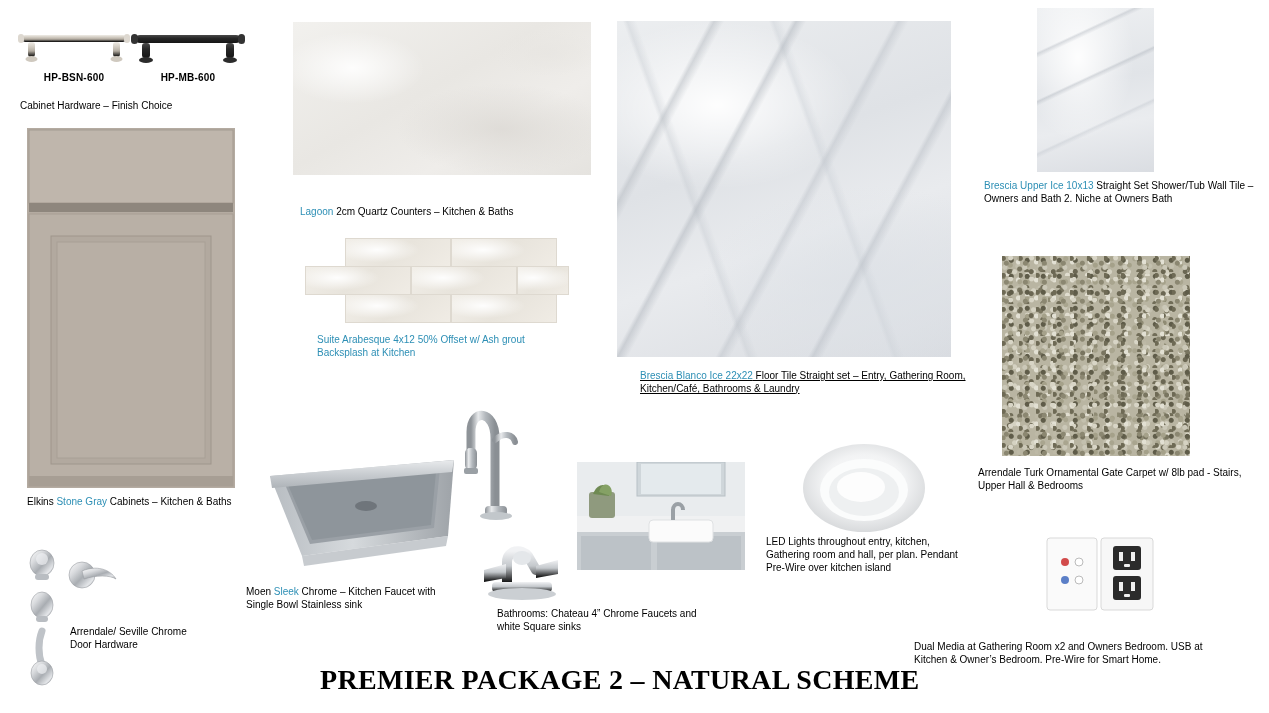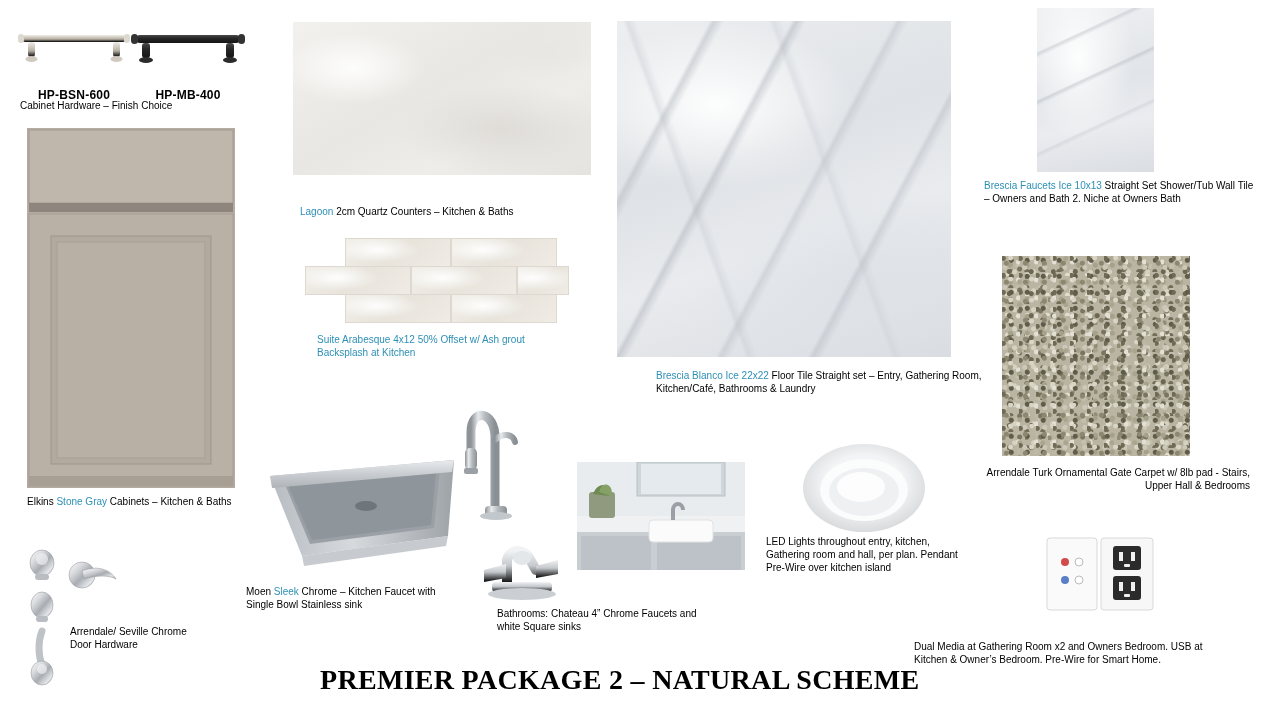--- a/index.html
+++ b/index.html
@@ -17,27 +17,26 @@
   }
   .abs { position: absolute; }
   .cap {
     font-size: 10px;
     line-height: 1.28;
     color: #000;
   }
   .accent { color: #2d8fb5; }
   .bar-label {
     position: absolute;
-    font-size: 12px;
+    font-size: 10px;
     font-weight: bold;
     letter-spacing: .2px;
     text-align: center;
     width: 100%;
     color: #000;
-    margin-top: 16px;
   }
 
   
   .quartz {
     background:
       radial-gradient(ellipse 120px 60px at 20% 30%, rgba(255,255,255,.9), rgba(0,0,0,0) 60%),
       radial-gradient(ellipse 160px 70px at 70% 70%, rgba(216,213,208,.7), rgba(0,0,0,0) 65%),
       radial-gradient(ellipse 90px 40px at 85% 20%, rgba(232,230,226,.9), rgba(0,0,0,0) 60%),
       linear-gradient(150deg, #f2f1ee 0%, #e9e7e3 45%, #efedea 70%, #e5e3df 100%);
   }
@@ -134,21 +133,21 @@
       </linearGradient>
     </defs>
     <rect x="8" y="17" width="104" height="8" rx="4" fill="url(#blk)"></rect>
     <rect x="14" y="25" width="8" height="15" rx="3" fill="url(#blk)"></rect>
     <rect x="98" y="25" width="8" height="15" rx="3" fill="url(#blk)"></rect>
     <ellipse cx="18" cy="42" rx="7" ry="3" fill="#2b2b2b"></ellipse>
     <ellipse cx="102" cy="42" rx="7" ry="3" fill="#2b2b2b"></ellipse>
     <rect x="3" y="16" width="7" height="10" rx="3.5" fill="#333"></rect>
     <rect x="110" y="16" width="7" height="10" rx="3.5" fill="#333"></rect>
   </svg>
-  <div class="bar-label" style="top:54px;">HP-MB-400</div>
+  <div class="bar-label" style="top:54px;">HP-MB-600</div>
 </div>
 
 <div class="abs cap" style="left:20px; top:100px; width:260px;">Cabinet Hardware – Finish Choice</div>
 
 <div class="abs" style="left:27px; top:128px; width:208px; height:360px;">
   <svg width="208" height="360" viewBox="0 0 208 360">
     <rect x="0" y="0" width="208" height="360" fill="#b4aba1"></rect>
     <rect x="2" y="2" width="204" height="73" fill="#bfb6ac" stroke="#a49b91" stroke-width="1"></rect>
     <rect x="2" y="75" width="204" height="9" fill="#8e867d"></rect>
     <rect x="2" y="86" width="204" height="272" fill="#b9b0a6" stroke="#a79e94" stroke-width="1"></rect>
@@ -285,21 +284,21 @@
     <path d="M96 48 L96 58" stroke="#9aa0a5" stroke-width="4"></path>
     <path d="M96 48 C96 40, 106 40, 106 48" stroke="#9aa0a5" stroke-width="4" fill="none"></path>
     <rect x="12" y="30" width="26" height="26" rx="3" fill="#8f9a7e"></rect>
     <path d="M16 32 C22 18, 34 22, 32 34 Z" fill="#6f8a53"></path>
     <path d="M22 30 C26 16, 38 24, 34 34 Z" fill="#85a165"></path>
   </svg>
 </div>
 <div class="abs cap" style="left:497px; top:608px; width:225px;">Bathrooms: Chateau 4” Chrome Faucets and white Square sinks</div>
 
 <div class="abs marble" style="left:617px; top:21px; width:334px; height:336px;"></div>
-<div class="abs cap" style="left:656px; top:370px; width:330px;">
+<div class="abs cap" style="left:640px; top:370px; width:330px;text-decoration:underline;">
   <span class="accent">Brescia Blanco Ice 22x22</span><span> Floor Tile Straight set  – Entry, Gathering Room, Kitchen/Café, Bathrooms &amp; Laundry</span>
 </div>
 
 <div class="abs" style="left:803px; top:443px; width:122px; height:90px;">
   <svg width="122" height="90" viewBox="0 0 122 90">
     <defs>
       <radialGradient id="ledg" cx="50%" cy="45%" r="55%">
         <stop offset="0%" stop-color="#ffffff"></stop>
         <stop offset="60%" stop-color="#f2f3f4"></stop>
         <stop offset="100%" stop-color="#d8dadc"></stop>
@@ -308,25 +307,25 @@
     <ellipse cx="61" cy="45" rx="61" ry="44" fill="url(#ledg)"></ellipse>
     <ellipse cx="61" cy="47" rx="44" ry="31" fill="#fbfcfc"></ellipse>
     <ellipse cx="61" cy="49" rx="35" ry="24" fill="#eef0f1"></ellipse>
     <ellipse cx="58" cy="44" rx="24" ry="15" fill="#fdfdfd"></ellipse>
   </svg>
 </div>
 <div class="abs cap" style="left:766px; top:536px; width:196px;">LED Lights throughout entry, kitchen, Gathering room and hall, per plan. Pendant Pre-Wire over kitchen island</div>
 
 <div class="abs marble-v" style="left:1037px; top:8px; width:117px; height:164px;"></div>
 <div class="abs cap" style="left:984px; top:180px; width:275px;">
-  <span class="accent">Brescia Faucets Ice 10x13</span><span> Straight Set Shower/Tub Wall Tile – Owners and Bath 2. Niche at Owners Bath</span>
+  <span class="accent">Brescia Upper Ice 10x13</span><span> Straight Set Shower/Tub Wall Tile – Owners and Bath 2. Niche at Owners Bath</span>
 </div>
 
 <div class="abs carpet" style="left:1002px; top:256px; width:188px; height:200px;"></div>
-<div class="abs cap" style="left:978px; top:467px; width:272px;text-align:right;">Arrendale Turk Ornamental Gate Carpet w/ 8lb pad -  Stairs, Upper Hall &amp; Bedrooms</div>
+<div class="abs cap" style="left:978px; top:467px; width:272px;">Arrendale Turk Ornamental Gate Carpet w/ 8lb pad -  Stairs, Upper Hall &amp; Bedrooms</div>
 
 <div class="abs" style="left:1043px; top:534px; width:114px; height:80px;">
   <svg width="114" height="80" viewBox="0 0 114 80">
     <rect x="0" y="0" width="114" height="80" fill="#ffffff"></rect>
     <rect x="4" y="4" width="50" height="72" rx="3" fill="#fafafa" stroke="#d9d9d9"></rect>
     <rect x="58" y="4" width="52" height="72" rx="3" fill="#f7f7f7" stroke="#d9d9d9"></rect>
     <circle cx="22" cy="28" r="4" fill="#d24b4b"></circle>
     <circle cx="36" cy="28" r="4" fill="#ffffff" stroke="#bbb"></circle>
     <circle cx="22" cy="46" r="4" fill="#5b7fc7"></circle>
     <circle cx="36" cy="46" r="4" fill="#ffffff" stroke="#bbb"></circle>

